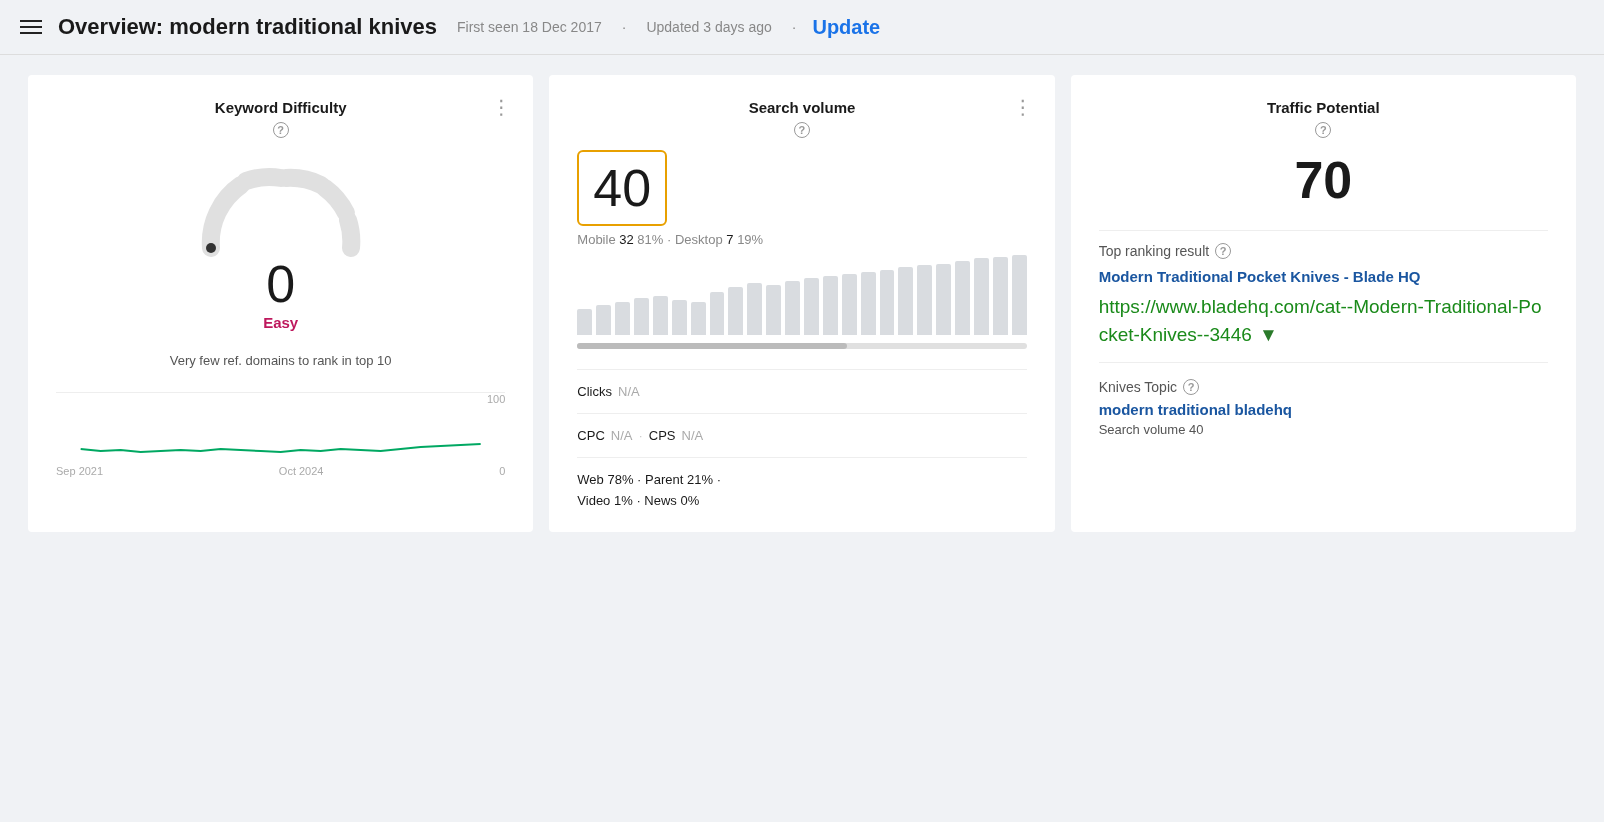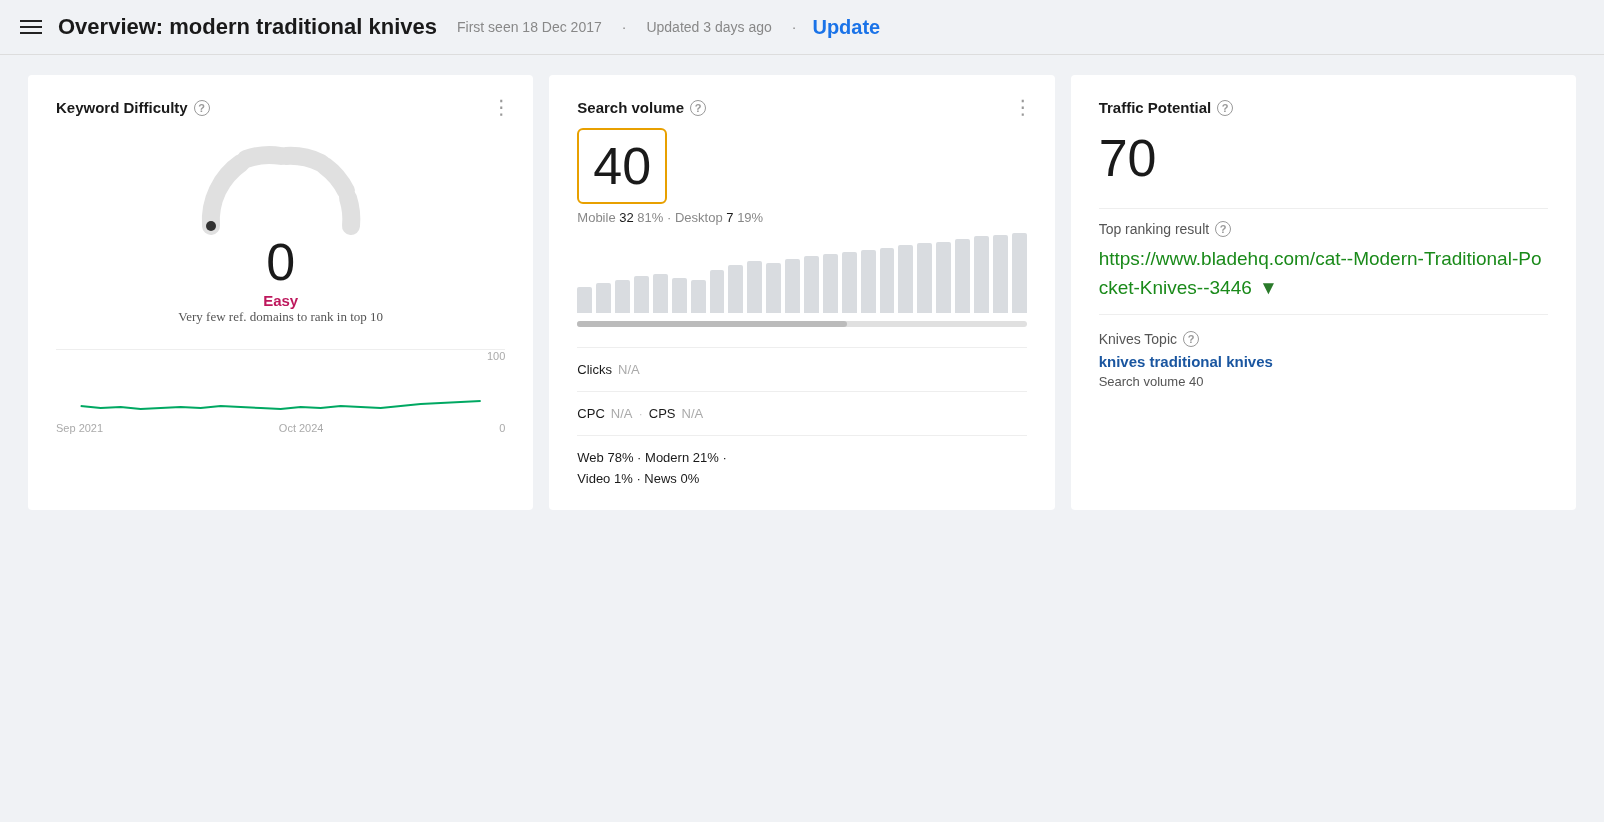--- a/index.html
+++ b/index.html
@@ -57,20 +57,21 @@
       margin: 0 8px;
     }
 
     .card-title {
       font-size: 15px;
       font-weight: 700;
       color: #1a1a1a;
       display: flex;
       align-items: center;
       gap: 6px;
+      flex-direction: column;
     }
 
     .question-icon {
       display: inline-flex;
       align-items: center;
       justify-content: center;
       width: 16px;
       height: 16px;
       border-radius: 50%;
       border: 1.5px solid #999;
@@ -111,23 +112,22 @@
     .gauge-label {
       font-size: 15px;
       font-weight: 600;
       color: #be185d;
       text-align: center;
     }
     .gauge-desc {
       font-size: 13px;
       color: #555;
       text-align: right;
-      margin-top: 0;
+      margin-top: 22px;
       max-width: 240px;
-      font-family: Liberation Serif, serif;
     }
     .kd-chart-area {
       margin-top: 24px;
       border-top: 1px solid #eee;
     }
     .kd-chart-label {
       display: flex;
       justify-content: flex-end;
       font-size: 11px;
       color: #aaa;
@@ -225,23 +225,24 @@
       margin-bottom: 6px;
     }
     .sv-video-row {
       font-size: 13px;
       color: #1a1a1a;
     }
 
     
     .tp-big-number {
       font-size: 52px;
-      font-weight: 400;
+      font-weight: 700;
       color: #1a1a1a;
       margin: 12px 0 20px;
+      text-align: center;
     }
     .tp-divider {
       border: none;
       border-top: 1px solid #eee;
       margin: 12px 0;
     }
     .tp-section-title {
       font-size: 14px;
       color: #555;
       display: flex;
@@ -414,21 +415,21 @@
       <span class="sv-sep"> · </span>
       <span>CPS</span>
       <span class="sv-info-na">N/A</span>
     </div>
 
     
     <div class="sv-web-row">
       <span>Web</span>
       <span>78%</span>
       <span> · </span>
-      <span>Modern</span>
+      <span>Parent</span>
       <span>21%</span>
       <span> · </span>
     </div>
 
     
     <div class="sv-video-row">
       <span>Video</span>
       <span>1%</span>
       <span> · </span>
       <span>News</span>
@@ -444,34 +445,35 @@
 
     <div class="tp-big-number">70</div>
 
     <hr class="tp-divider">
 
     <div class="tp-section-title">
       <span>Top ranking result</span>
       <span class="question-icon">?</span>
     </div>
 
+    <div class="tp-link-title">Modern Traditional Pocket Knives - Blade HQ</div>
 
     <div class="tp-url">
       <span>https://www.bladehq.com/cat--Modern-Traditional-Pocket-Knives--3446</span>
       <span class="tp-arrow">▼</span>
     </div>
 
     <hr class="tp-divider">
 
     <div class="tp-parent-title">
       <span>Knives Topic</span>
       <span class="question-icon">?</span>
     </div>
 
-    <div class="tp-parent-link">knives traditional knives</div>
+    <div class="tp-parent-link">modern traditional bladehq</div>
 
     <div class="tp-parent-sv">
       <span>Search volume</span>
       <span> </span>
       <span>40</span>
     </div>
   </div>
 
 </div>
 

